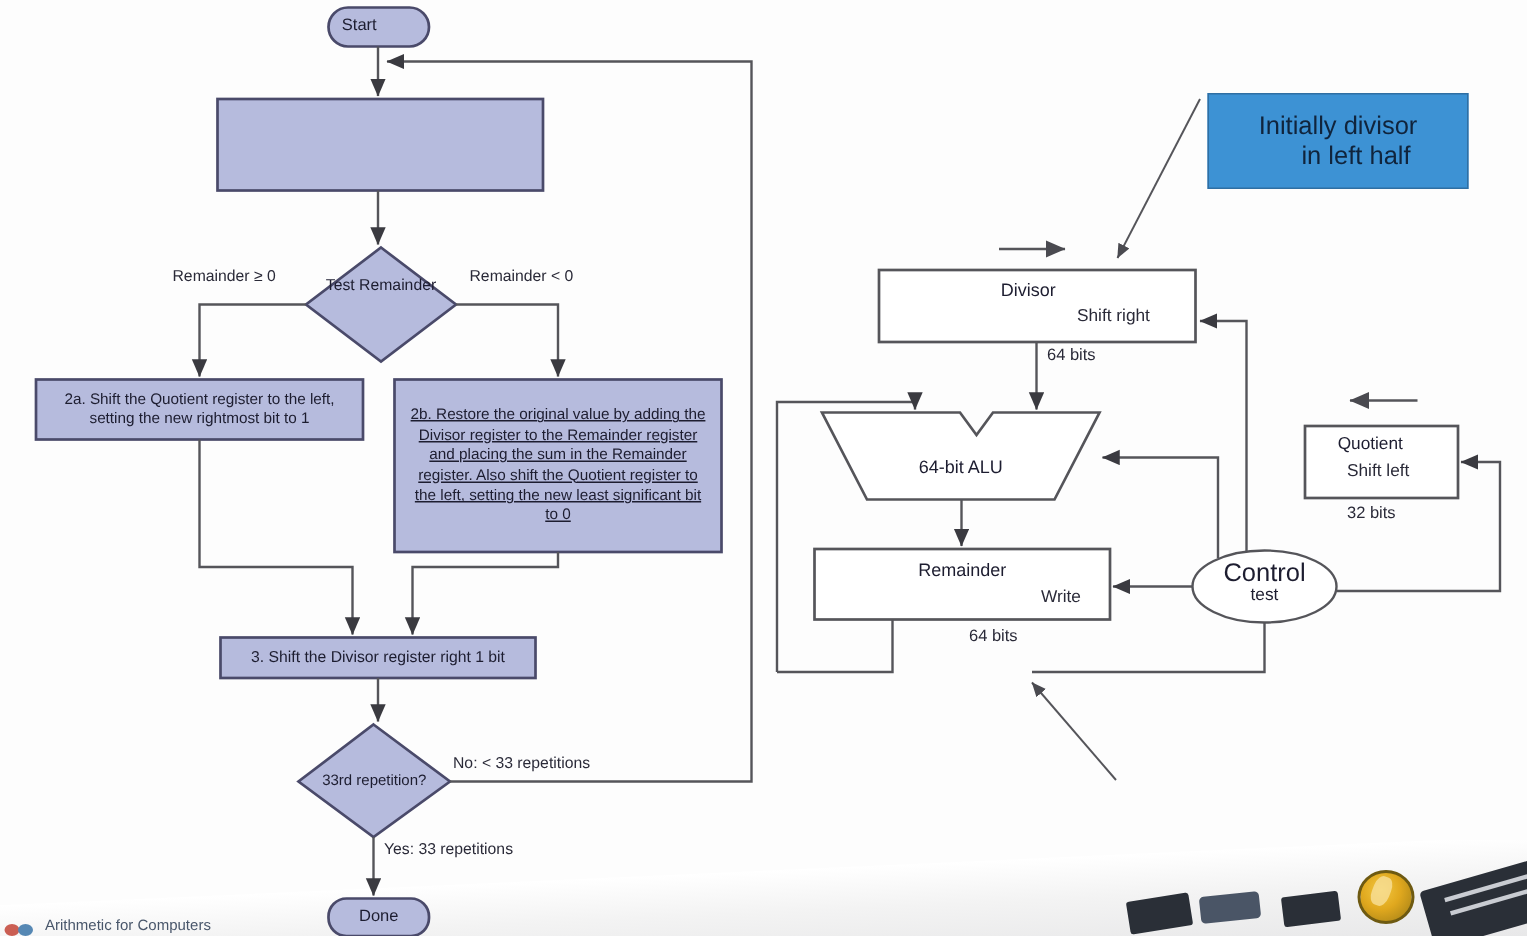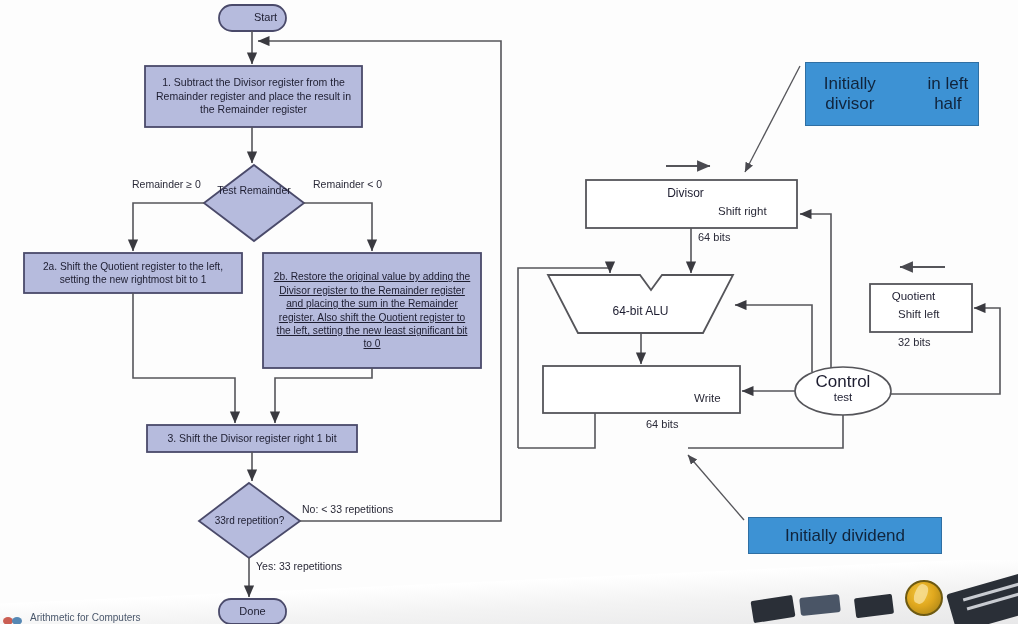--- a/index.html
+++ b/index.html
@@ -133,27 +133,26 @@
 
       <path d="M891,394 L1000,394 L1000,308 L974,308" marker-end="url(#arrow)"></path>
 
       <path d="M843,415 L843,448 L688,448"></path>
 
       <path d="M800,66 L745,172" stroke-width="1.3" marker-end="url(#arrowThin)"></path>
       <path d="M744,520 L688,455" stroke-width="1.3" marker-end="url(#arrowThin)"></path>
     </g>
   </svg>
 
-  <div class="node-text" style="left:232px;top:5px;width:67px;height:24px;font-size:11px;">Start</div>
+  <div class="node-text" style="left:206px;top:5px;width:67px;height:24px;font-size:11px;">Start</div>
 
-  <div class="node-text" style="left:151px;top:66px;width:205px;height:61px;font-size:10.5px;padding:0 4px;box-sizing:border-box;">1.  Subtract the Divisor register from the Remainder register and place the result in the Remainder register</div>
 
   <div class="node-text" style="left:204px;top:181px;width:100px;height:20px;font-size:10.5px;">Test Remainder</div>
 
-  <div class="lbl" style="left:132px;top:178px;font-size:10.5px;">Remainder ≥ 0</div>
+  <div class="lbl" style="left:115px;top:178px;font-size:10.5px;">Remainder ≥ 0</div>
   <div class="lbl" style="left:313px;top:178px;font-size:10.5px;">Remainder &lt; 0</div>
 
   <div class="node-text" style="left:29px;top:253px;width:208px;height:40px;font-size:10.2px;padding:0 3px;box-sizing:border-box;">2a.  Shift the Quotient register to the left, setting the new rightmost bit to 1</div>
 
   <div class="node-text" style="left:268px;top:253px;width:208px;height:115px;font-size:10.2px;padding:0 3px;box-sizing:border-box;text-decoration:underline;">2b.  Restore the original value by adding the Divisor register to the Remainder register and placing the sum in the Remainder register. Also shift the Quotient register to the left, setting the new least significant bit to 0</div>
 
   <div class="node-text" style="left:151px;top:425px;width:202px;height:27px;font-size:10.5px;">3.  Shift the Divisor register right 1 bit</div>
 
   <div class="node-text" style="left:199px;top:511px;width:101px;height:20px;font-size:10px;">33rd repetition?</div>
 
@@ -161,32 +160,30 @@
   <div class="lbl" style="left:256px;top:560px;font-size:10.5px;">Yes: 33 repetitions</div>
 
   <div class="node-text" style="left:219px;top:599px;width:67px;height:25px;font-size:11px;">Done</div>
 
   <div class="node-text" style="left:586px;top:185px;width:199px;height:18px;font-size:12px;">Divisor</div>
   <div class="lbl" style="left:718px;top:205px;font-size:11.5px;">Shift right</div>
   <div class="lbl" style="left:698px;top:231px;font-size:11px;">64 bits</div>
 
   <div class="node-text" style="left:578px;top:303px;width:125px;height:18px;font-size:12px;">64-bit ALU</div>
 
+  <div class="node-text" style="left:543px;top:372px;width:197px;height:18px;font-size:12px;">Remainder</div>
   <div class="lbl" style="left:694px;top:392px;font-size:11.5px;">Write</div>
   <div class="lbl" style="left:646px;top:418px;font-size:11px;">64 bits</div>
 
   <div class="node-text" style="left:870px;top:288px;width:87px;height:17px;font-size:11.5px;">Quotient</div>
   <div class="lbl" style="left:898px;top:308px;font-size:11.5px;">Shift left</div>
   <div class="lbl" style="left:898px;top:336px;font-size:11px;">32 bits</div>
 
   <div class="node-text" style="left:795px;top:375px;width:96px;height:14px;font-size:17px;">Control</div>
   <div class="node-text" style="left:795px;top:391px;width:96px;height:14px;font-size:11.5px;">test</div>
 
-  <div style="position:absolute;left:805px;top:62px;width:172px;height:62px;background:#3d92d4;border:1.5px solid #2f6fa3;display:flex;flex-direction:row;align-items:center;justify-content:center;">
+  <div style="position:absolute;left:805px;top:62px;width:172px;height:62px;background:#3d92d4;border:1.5px solid #2f6fa3;display:flex;flex-direction:column;align-items:center;justify-content:center;">
     <div class="callout" style="position:static;font-size:17px;">Initially divisor</div>
     <div class="callout" style="position:static;font-size:17px;margin-left:24px;">in left half</div>
   </div>
 
-  <div style="position:absolute;left:748px;top:517px;width:192px;height:35px;background:#3d92d4;border:1.5px solid #2f6fa3;display:flex;align-items:center;justify-content:center;">
-    <div class="callout" style="position:static;font-size:17px;">Initially dividend</div>
-  </div>
 
 </div>
 
 </body></html>

